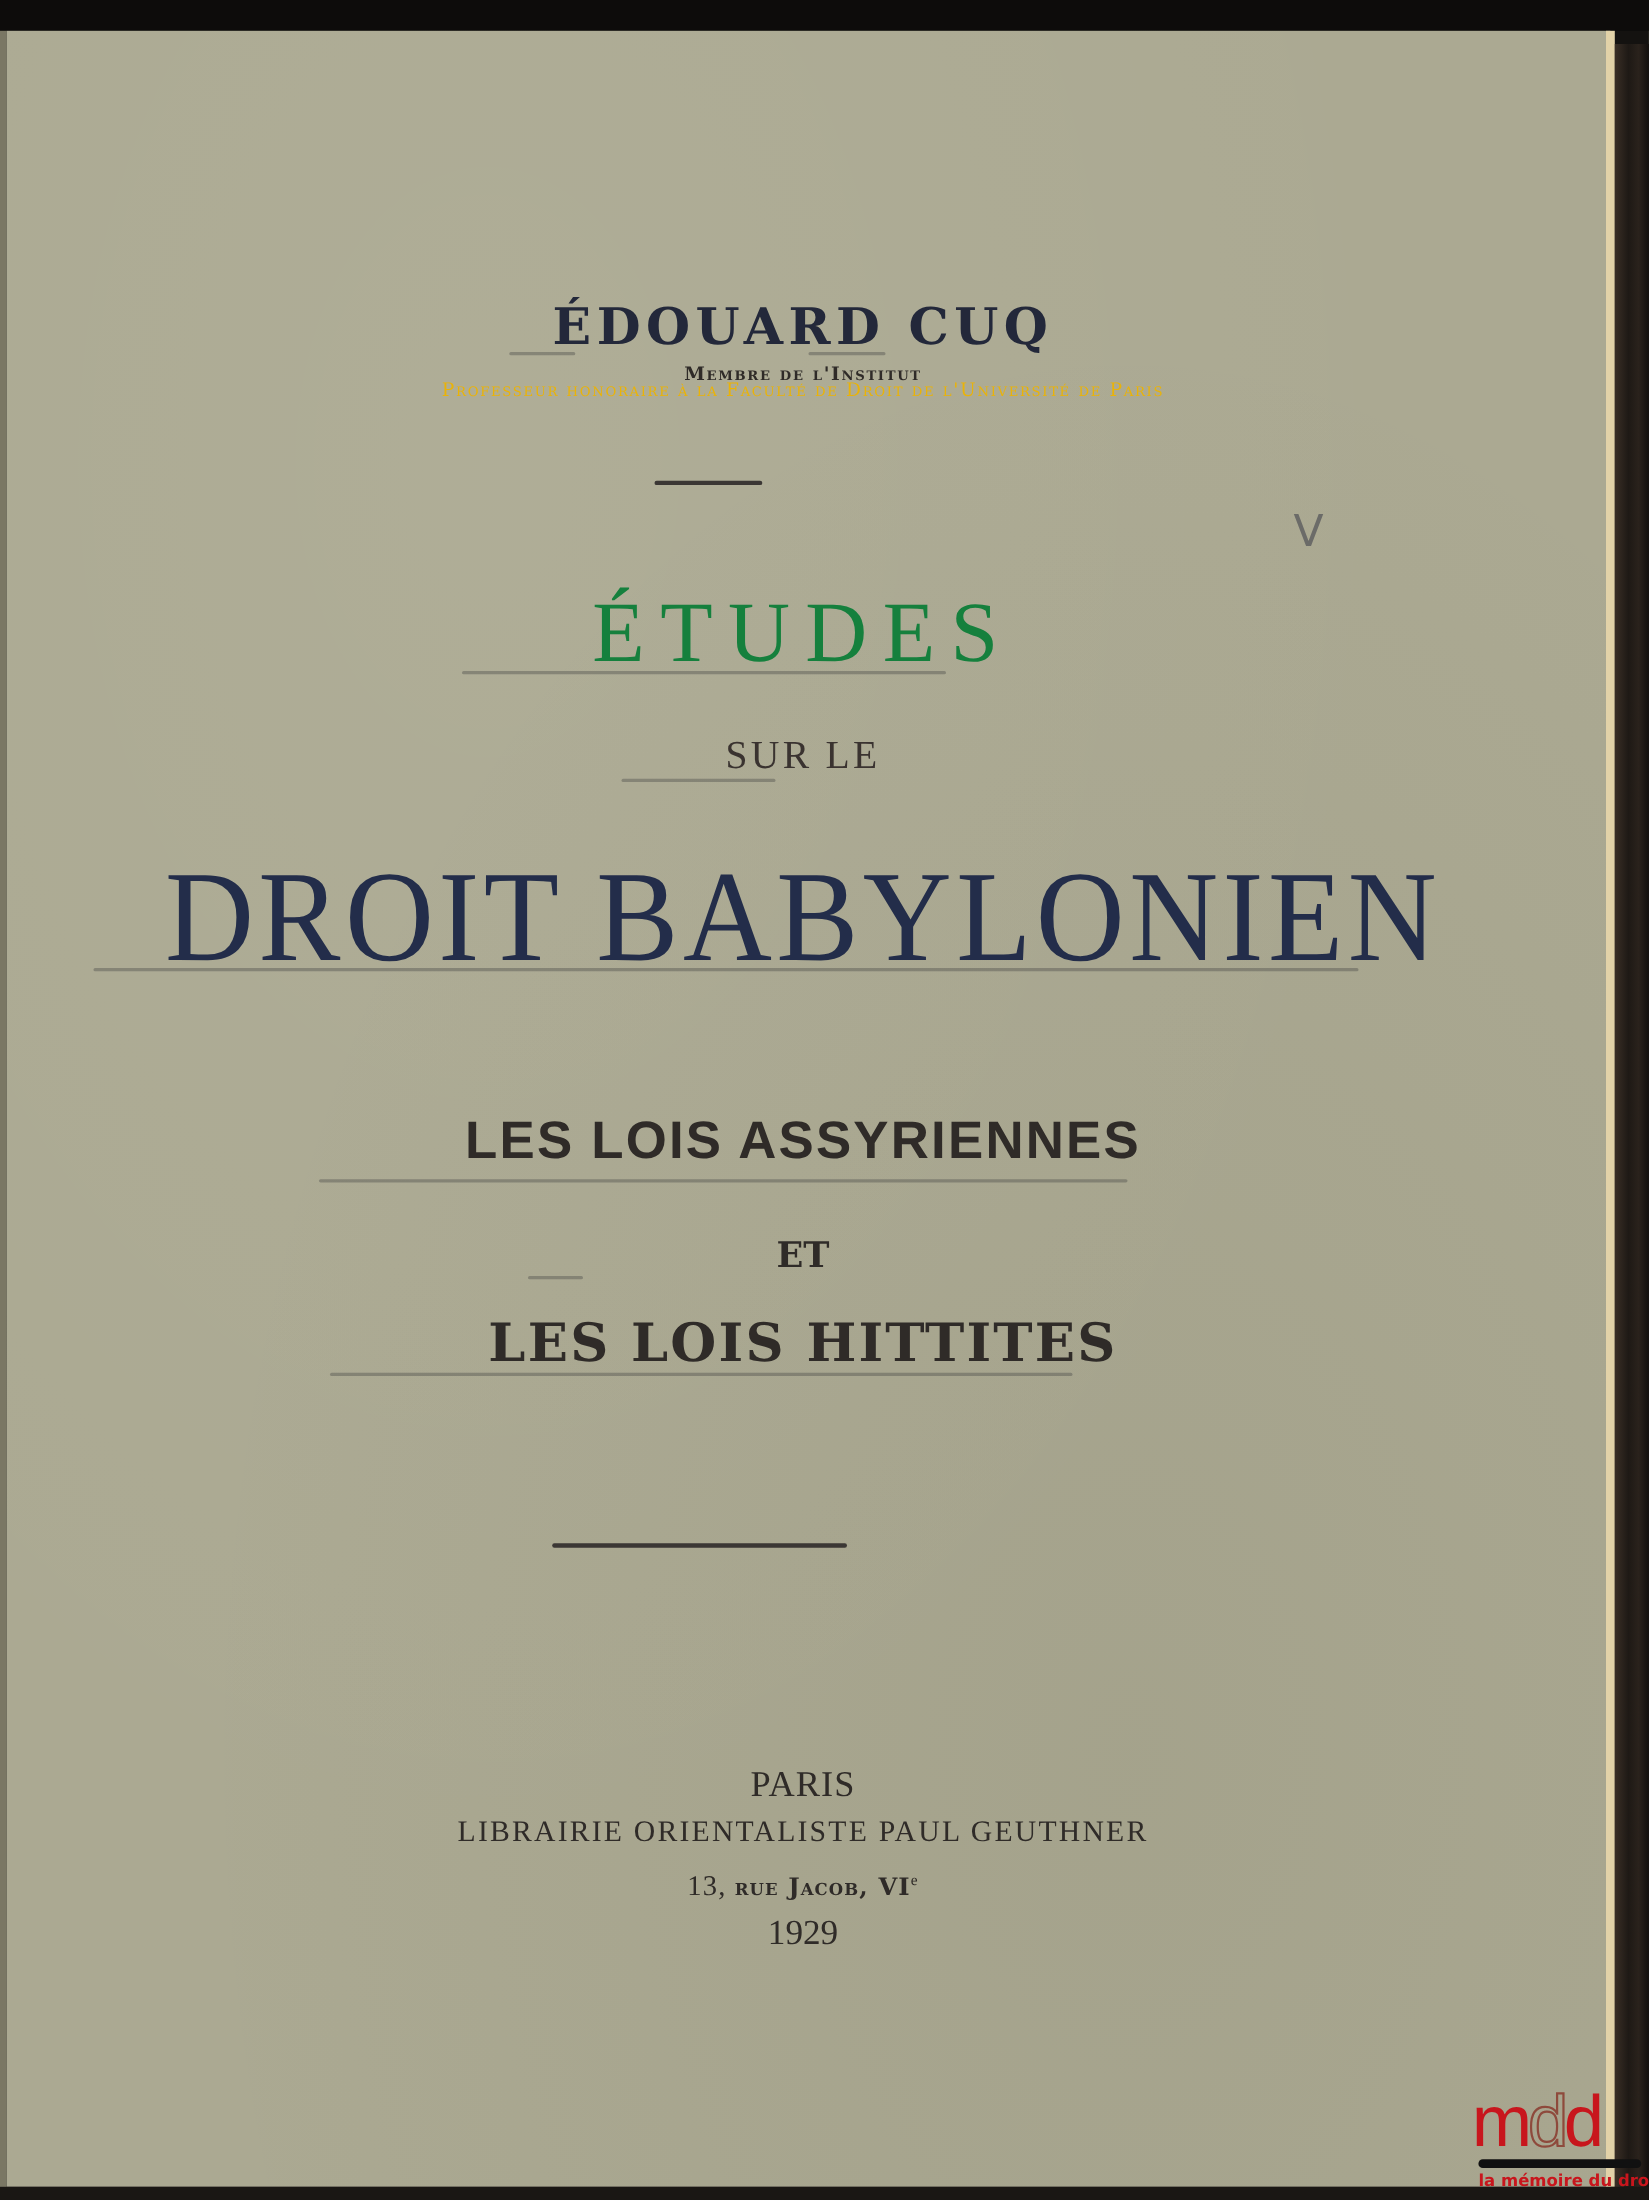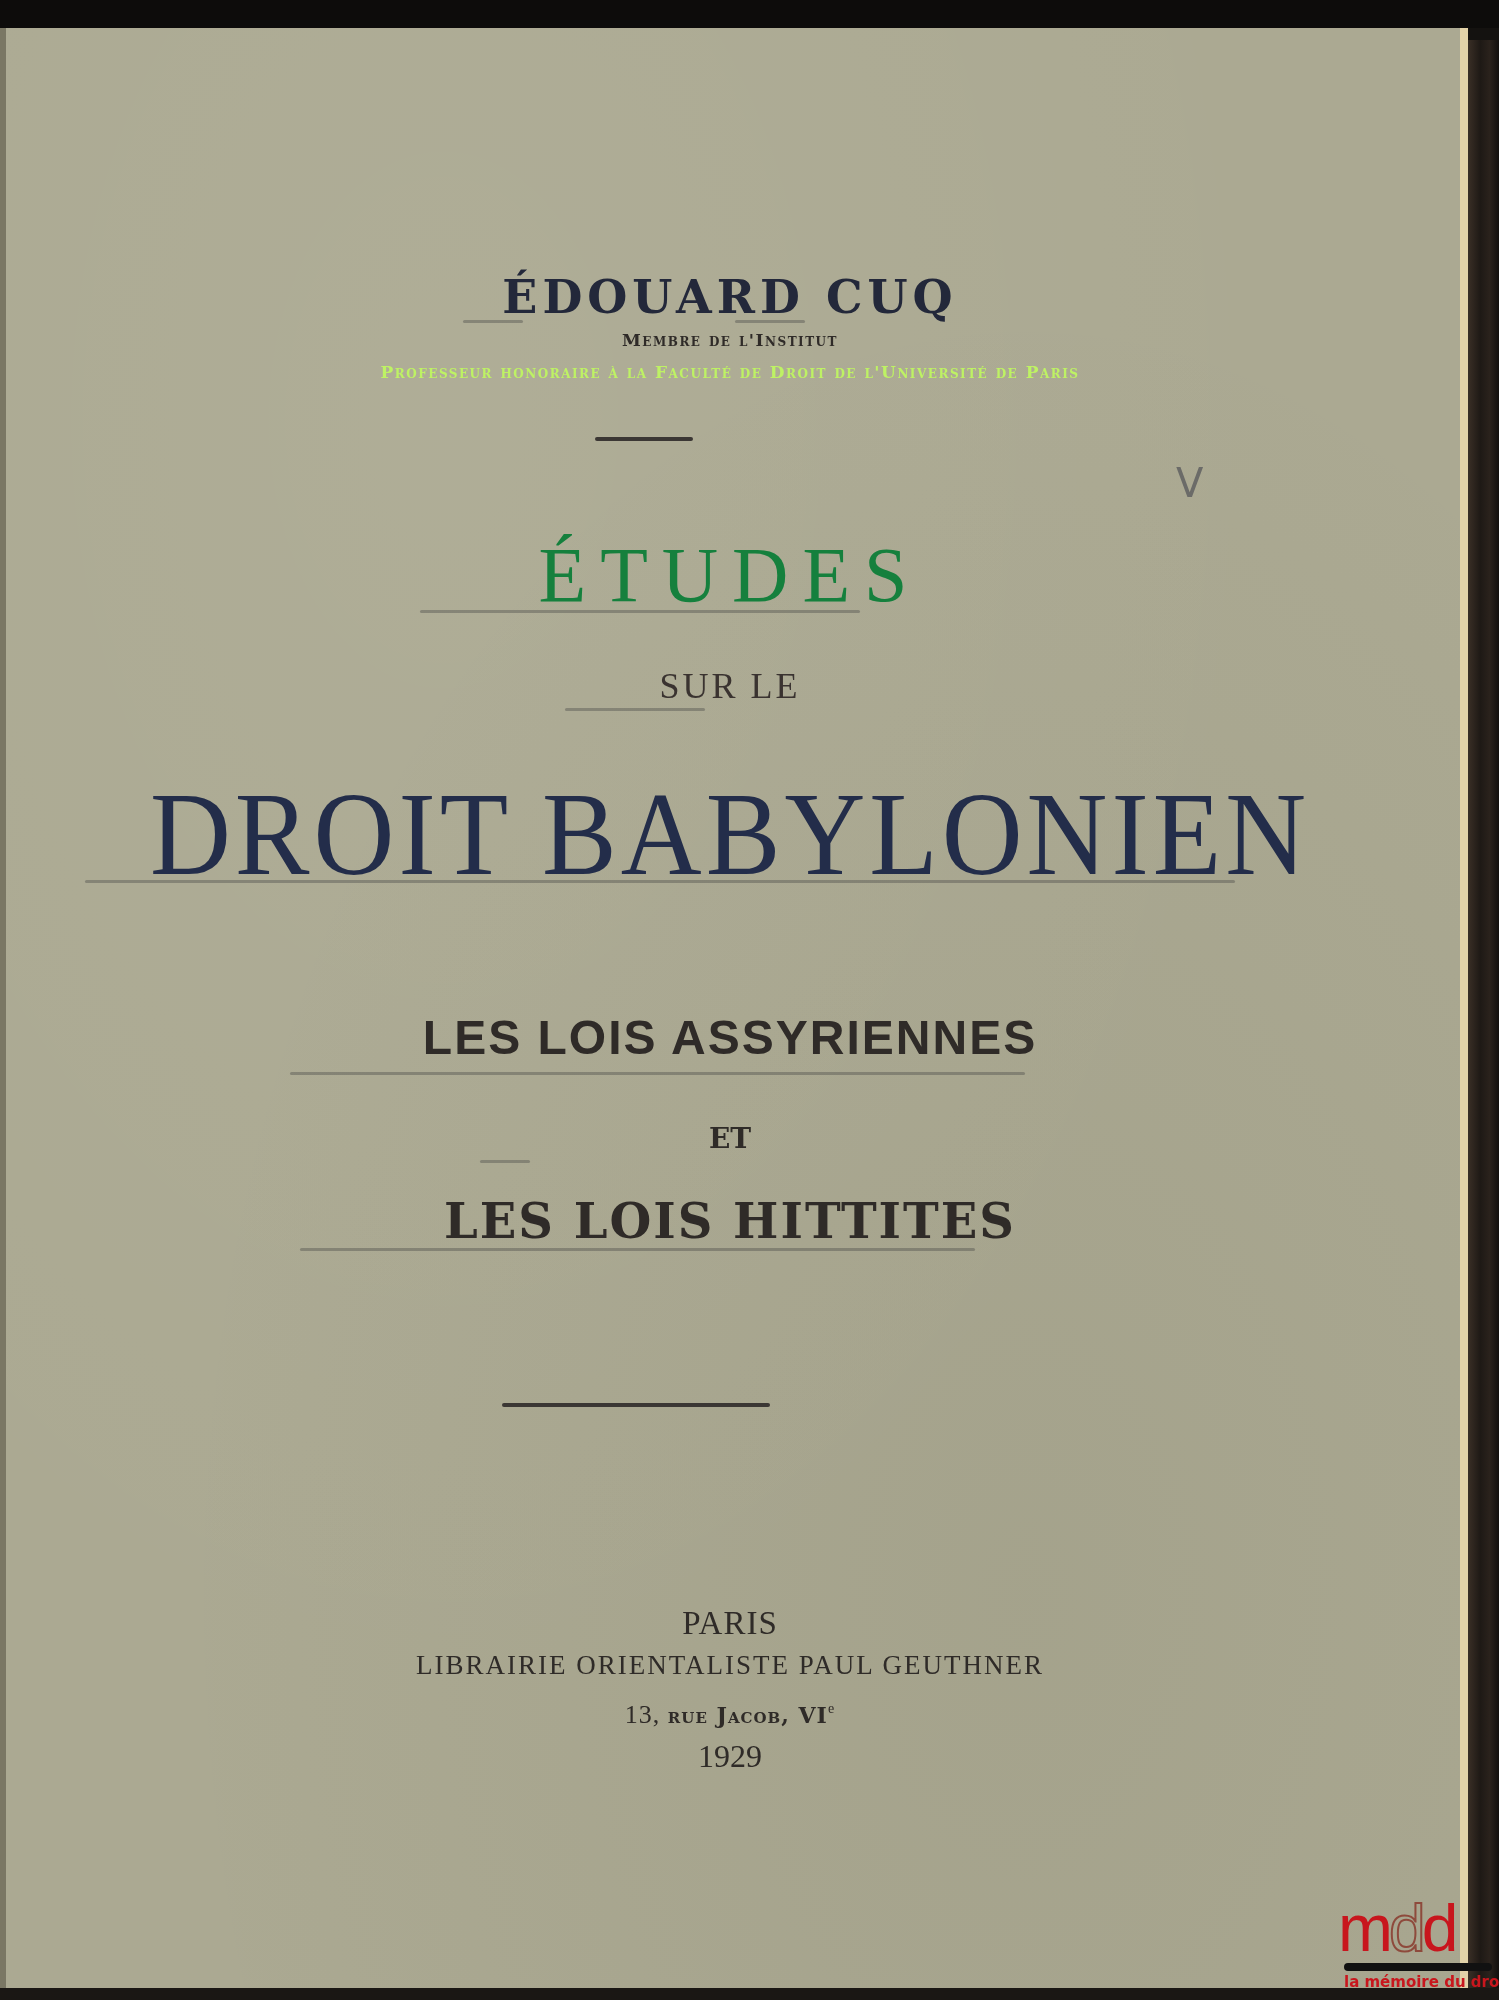--- a/index.html
+++ b/index.html
@@ -42,21 +42,21 @@
       top: 270px; font-size: 46px; font-weight: bold; letter-spacing: 5px;
       color: #23283a;
       font-family: "DejaVu Serif", serif;
     }
     .author-line1 {
       top: 330px; font-size: 17px; font-weight: bold; color: #2f2b28;
       font-variant: small-caps; letter-spacing: 1.5px;
       font-family: "DejaVu Serif", serif;
     }
     .author-line2 {
-      top: 362px; font-size: 17px; font-weight: bold; color: #bef264;
+      top: 345px; font-size: 17px; font-weight: normal; color: #eab308;
       font-variant: small-caps; letter-spacing: 1.5px;
       font-family: "DejaVu Serif", serif;
     }
     .rule {
       position: absolute; height: 4px; background: #3b3734; border-radius: 2px;
     }
     .rule-top { left: 595px; top: 437px; width: 98px; }
     .rule-bottom { left: 502px; top: 1403px; width: 268px; }
     .title-etudes {
       top: 530px; font-size: 78px; color: #15803d; letter-spacing: 14px;
@@ -69,21 +69,21 @@
     .title-main {
       top: 770px; font-size: 112px; color: #232d4a; letter-spacing: 4px;
       font-family: "Liberation Serif", serif;
       transform: scaleY(1.05);
     }
     .subtitle-1 {
       top: 1010px; font-size: 48px; font-weight: bold; color: #2f2b28;
       letter-spacing: 2px; font-family: Liberation Sans, sans-serif;
     }
     .subtitle-et {
-      top: 1122px; font-size: 28px; font-weight: bold; color: #2f2b28;
+      top: 1122px; font-size: 32px; font-weight: bold; color: #2f2b28;
       font-family: "DejaVu Serif", serif;
     }
     .subtitle-2 {
       top: 1193px; font-size: 48px; font-weight: bold; color: #2f2b28;
       letter-spacing: 2px; font-family: "DejaVu Serif", serif;
     }
     .pencil {
       position: absolute; height: 3px; background: rgba(85,85,80,0.45); border-radius: 2px;
     }
     .imprint-city {

